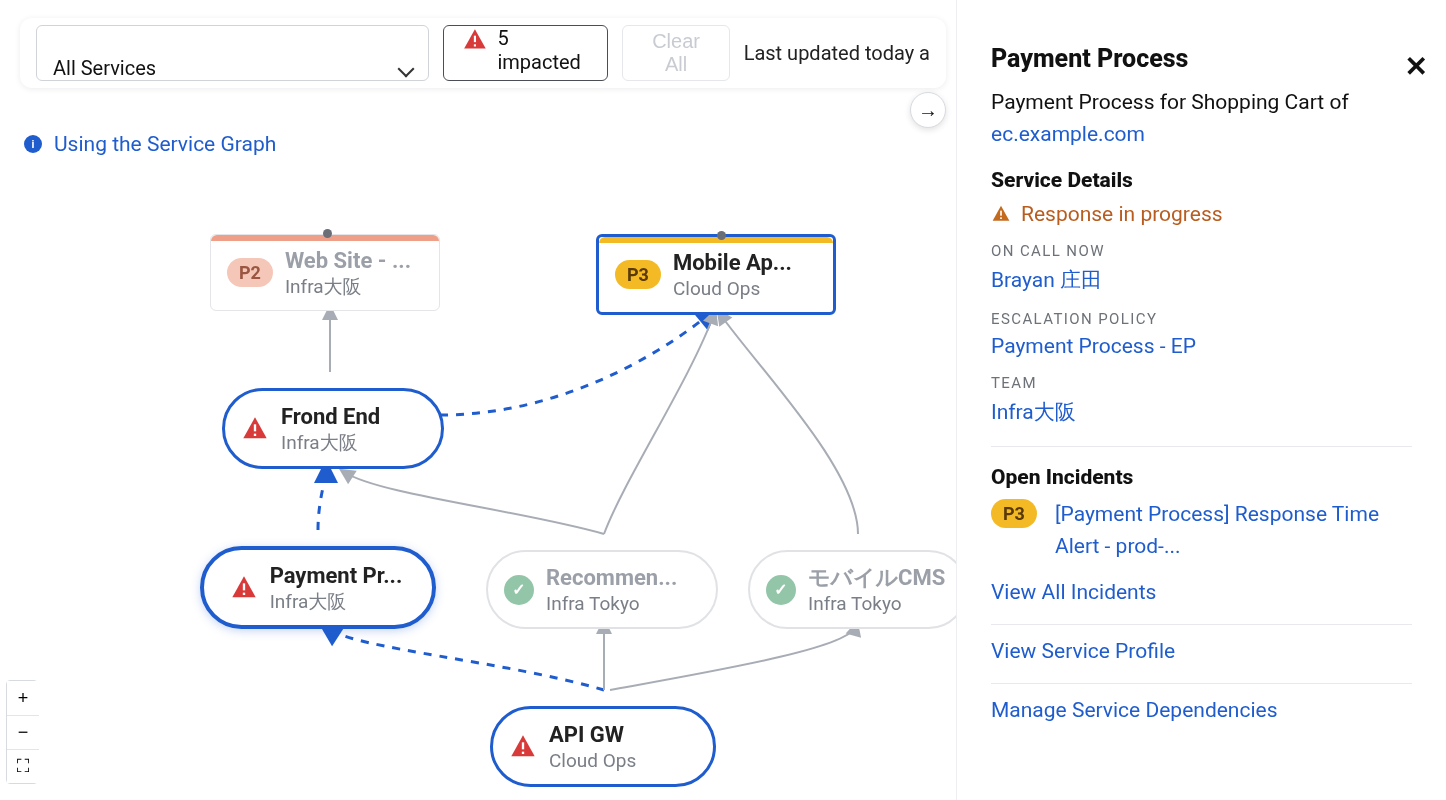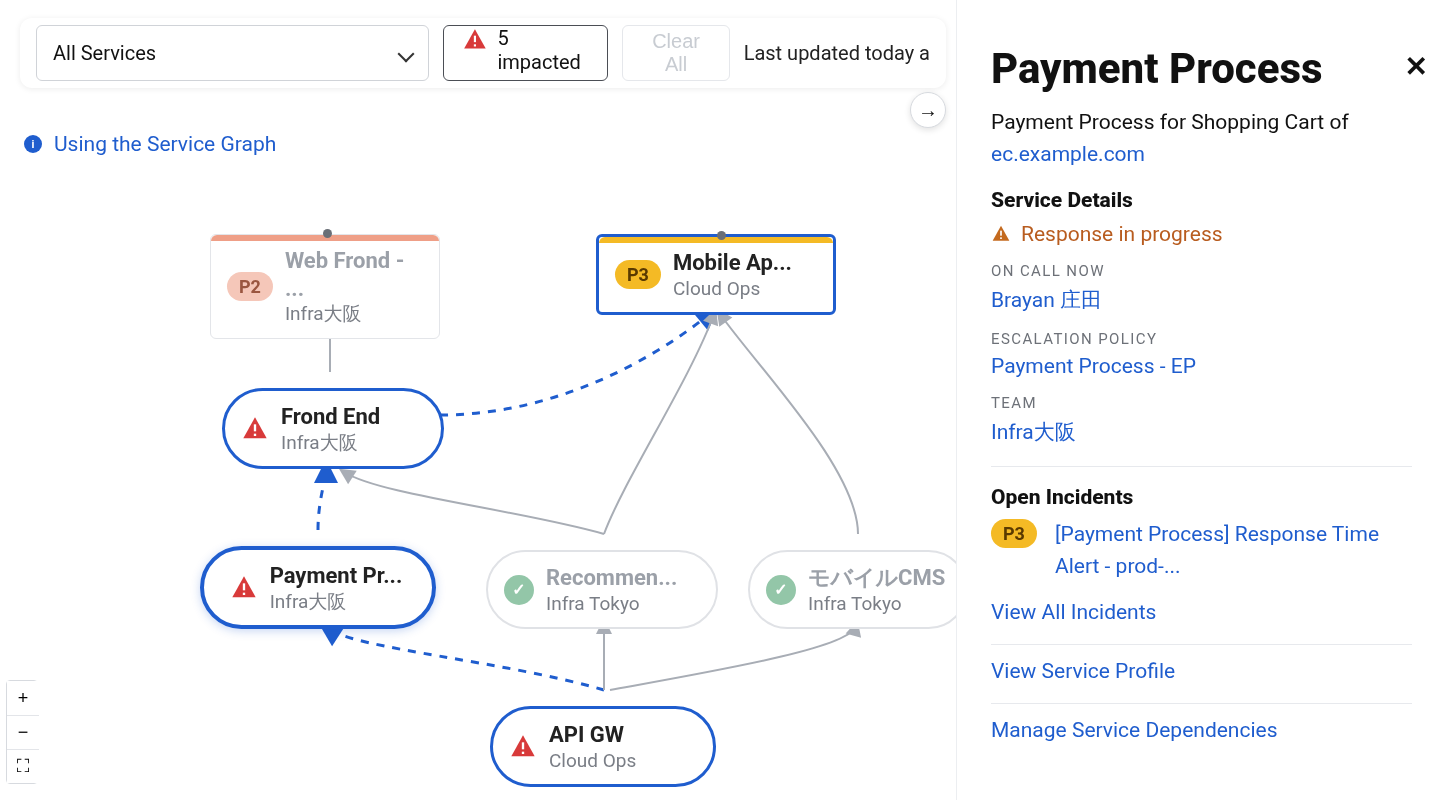--- a/index.html
+++ b/index.html
@@ -1,20 +1,20 @@
 <!DOCTYPE html>
 <html><head>
 <meta charset="utf-8">
 <style>
   * { box-sizing: border-box; margin: 0; padding: 0; }
   html, body { width: 1446px; height: 800px; font-family: -apple-system, BlinkMacSystemFont, "Segoe UI", Roboto, Helvetica, Arial, sans-serif; background:#fff; color:#111; overflow:hidden; }
   body { position: relative; }
   
   .topbar { position:absolute; left:20px; top:18px; right:500px; height:70px; background:#fff; border-radius:12px; box-shadow:0 1px 6px rgba(0,0,0,.08); display:flex; align-items:center; padding:0 16px; gap:14px; z-index:5;}
-  .select { height:56px; border:1px solid #d0d3d8; border-radius:6px; display:flex; align-items:center; justify-content:space-between; padding:0 16px; font-size:20px; cursor:pointer; }
+  .select { height:56px; border:1px solid #d0d3d8; border-radius:6px; display:flex; align-items:flex-end; justify-content:space-between; padding:0 16px; font-size:20px; cursor:pointer; }
   .select.all { width:420px; }
   .chevron::after { content:''; display:inline-block; width:10px; height:10px; border-right:2px solid #333; border-bottom:2px solid #333; transform:rotate(45deg); margin-top:-6px; }
   .pill-impacted { height:56px; border:1px solid #4b4e55; border-radius:6px; display:flex; align-items:flex-start; gap:10px; padding:0 18px; font-size:20px; cursor:pointer; }
   .clear-all { height:56px; border:1px solid #e5e7eb; border-radius:6px; padding:0 18px; font-size:20px; color:#c8ccd2; background:#fff; }
   .last-updated { font-size:20px; color:#222; margin-left:auto; white-space:nowrap; }
   
   .info-link { position:absolute; left:24px; top:132px; display:flex; align-items:center; gap:12px; color:#1f5dce; font-size:21px; cursor:pointer; }
   .info-icon { width:18px; height:18px; border-radius:50%; background:#1f5dce; color:#fff; font-weight:700; font-size:11px; display:flex; align-items:center; justify-content:center; }
   
   .canvas { position:absolute; left:0; top:16px; width:960px; height:800px; z-index:2; }
@@ -37,21 +37,21 @@
   
   .dot { position:absolute; width:9px; height:9px; border-radius:50%; background:#6a6f77; }
   
   .zoom { position:absolute; left:6px; bottom:16px; width:32px; border:1px solid #d7dadf; border-radius:4px; z-index:5; background:#fff; }
   .zoom button { width:32px; height:34px; border:none; background:#fff; font-size:18px; cursor:pointer; display:flex; align-items:center; justify-content:center; }
   .zoom button + button { border-top:1px solid #e3e5e9; }
   
   .collapse-handle { position:absolute; left:910px; top:92px; width:36px; height:36px; border-radius:50%; background:#fff; border:1px solid #d7dadf; display:flex; align-items:center; justify-content:center; font-size:20px; box-shadow:0 2px 6px rgba(0,0,0,.12); z-index:10; cursor:pointer; }
   
   .panel { position:absolute; right:0; top:0; width:490px; height:800px; background:#fff; border-left:1px solid #eceef1; padding:44px 34px 20px 34px; z-index:8; overflow:hidden; }
-  .panel h1 { font-size:42px; font-weight:800; margin-bottom:14px; }
+  .panel h1 { font-size:25px; font-weight:800; margin-bottom:14px; }
   .panel .close { position:absolute; right:18px; top:50px; font-size:28px; cursor:pointer; font-weight:700; }
   .panel .desc { font-size:21px; line-height:1.5; }
   .panel a.link { color:#1f5dce; text-decoration:none; cursor:pointer; }
   .panel h2 { font-size:21px; font-weight:800; margin-top:18px; margin-bottom:10px; }
   .label { font-size:15px; letter-spacing:1.4px; color:#6d7178; margin-top:16px; margin-bottom:6px; }
   .status-row { display:flex; align-items:center; gap:10px; color:#b85c1f; font-size:21px; }
   .status-row svg { width:20px; height:20px; }
   .field-link { font-size:21px; color:#1f5dce; cursor:pointer; }
   .divider { height:1px; background:#e7e9ed; margin:20px 0 14px; }
   .incident-row { display:flex; gap:18px; align-items:flex-start; margin-top:6px; }
@@ -124,21 +124,21 @@
 
   <path d="M610,690 C720,670 850,648 856,626" stroke="#a8adb5" stroke-width="2" fill="none" marker-end="url(#arrow-gray)"></path>
 </svg>
 
 <div class="canvas">
 
   <div class="node box faded" style="left:210px; top:218px; width:230px;">
     <div class="box-bar" style="background:#ef9f87"></div>
     <span class="badge p2">P2</span>
     <div class="titles">
-      <span class="name">Web Frond - ...</span>
+      <span class="name">Web Site - ...</span>
       <span class="team">Infra大阪</span>
     </div>
     <span class="dot" style="left:112px; top:-6px;"></span>
   </div>
 
   <div class="node box accent-blue" style="left:596px; top:218px; width:240px; border-radius:6px;">
     <div class="box-bar" style="background:#f4ba25"></div>
     <span class="badge p3">P3</span>
     <div class="titles">
       <span class="name">Mobile Ap...</span>

